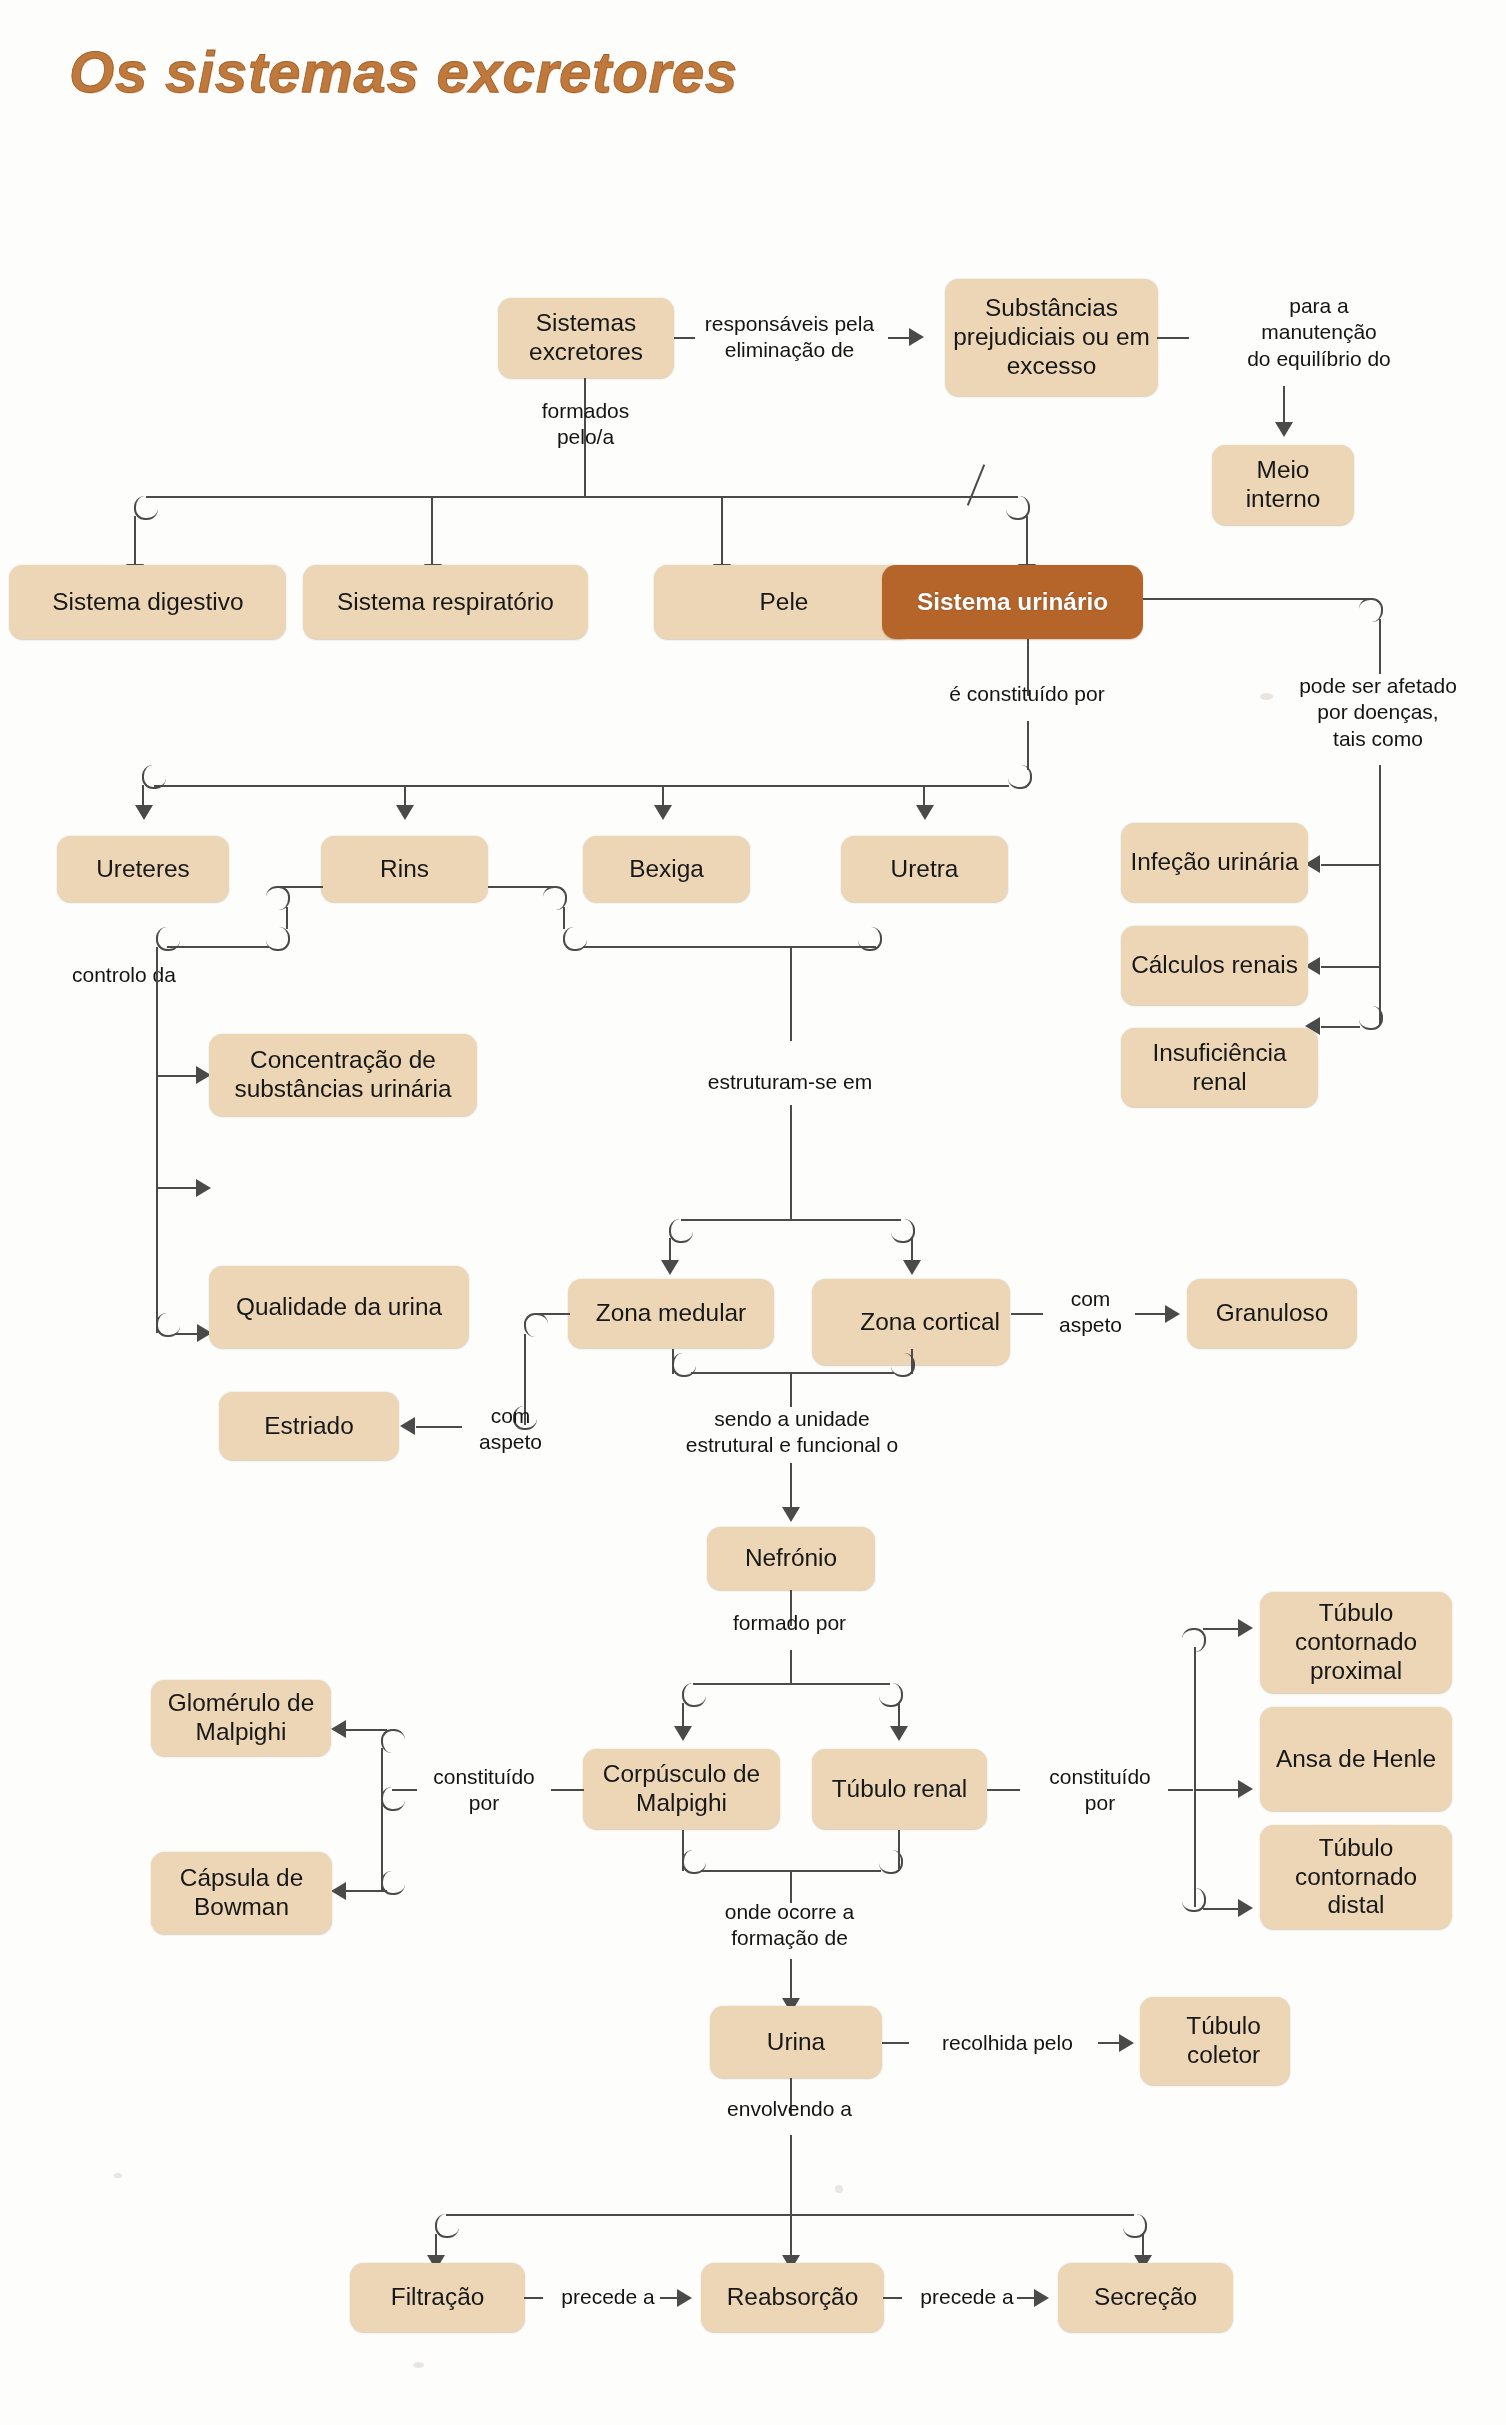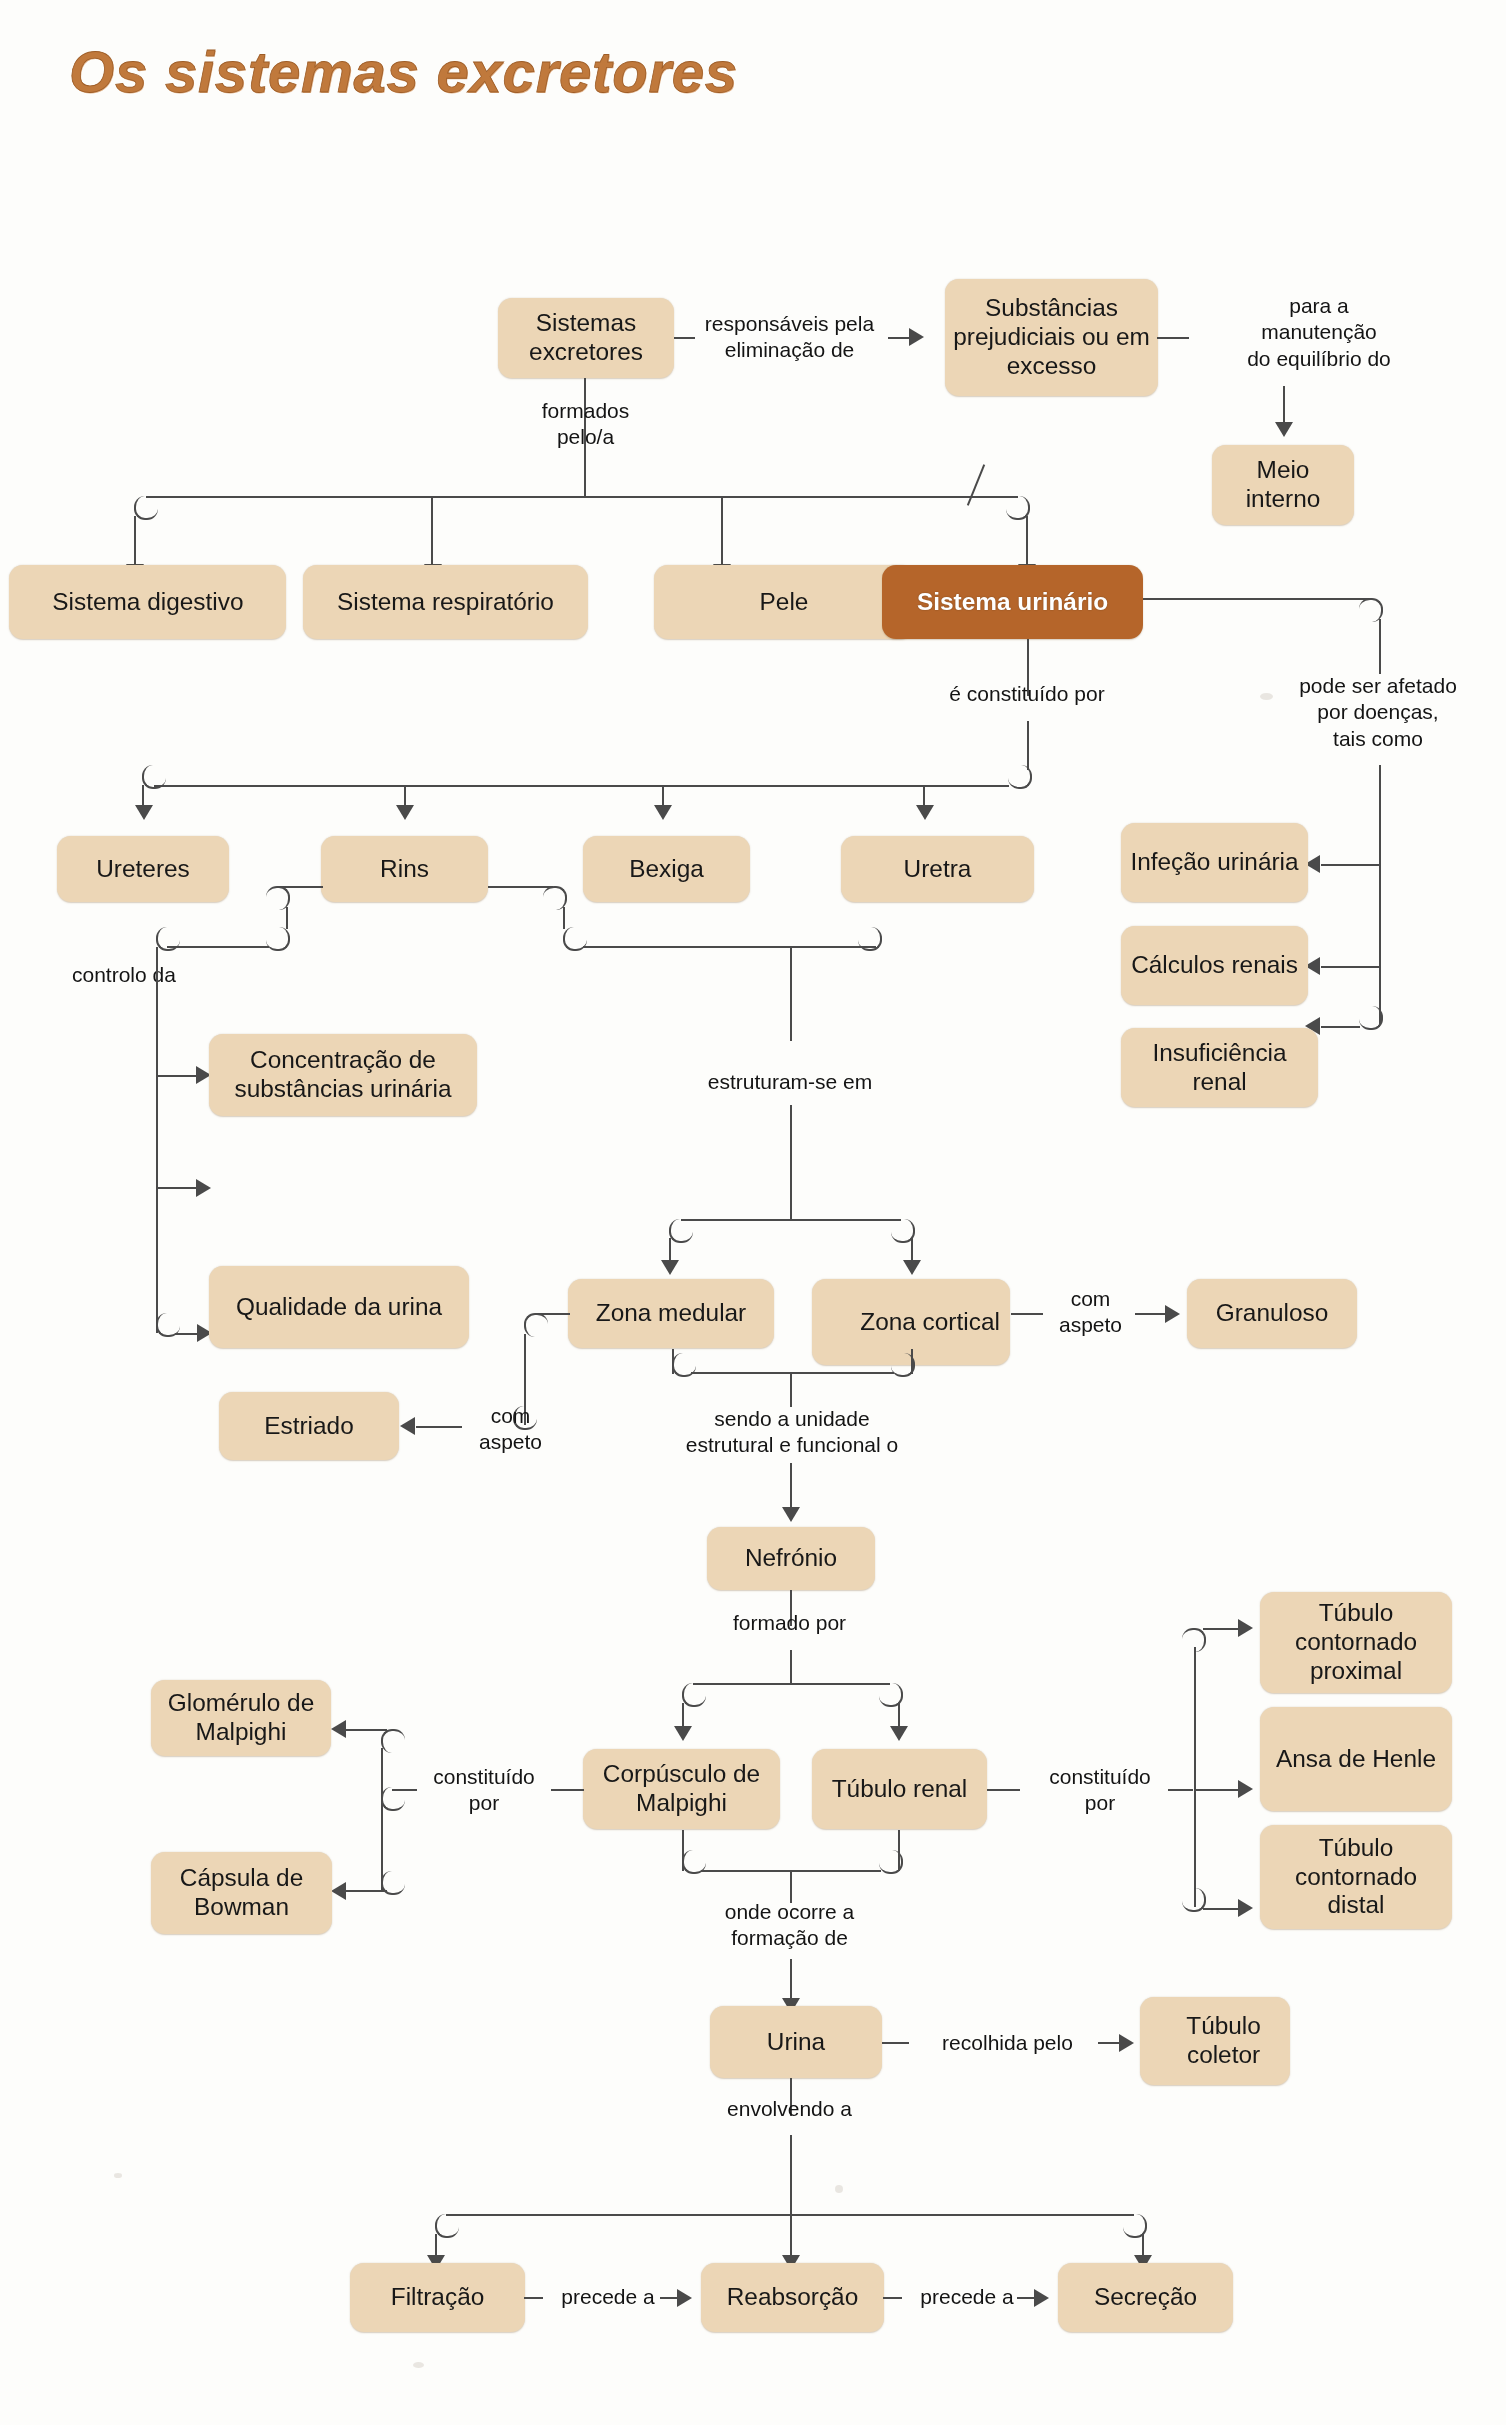--- a/index.html
+++ b/index.html
@@ -173,21 +173,21 @@
 
   <div class="ln v" style="left:662px;top:786px;height:19.7px;"></div>
   <div class="ah down" style="left:654px;top:805px;"></div>
 
   <div class="ln v" style="left:923px;top:786px;height:19.7px;"></div>
   <div class="ah down" style="left:916px;top:805px;"></div>
 
   <div class="node" style="left:57px;top:836px;width:172px;height:66px;">Ureteres</div>
   <div class="node" style="left:321px;top:836px;width:167px;height:66px;">Rins</div>
   <div class="node" style="left:583px;top:836px;width:167px;height:66px;">Bexiga</div>
-  <div class="node" style="left:841px;top:836px;width:193px;height:66px;">Uretra</div>
+  <div class="node" style="left:841px;top:836px;width:167px;height:66px;">Uretra</div>
 
   <div class="ln h" style="left:1143px;top:598px;width:227px;"></div>
   <div class="el tr" style="left:1359px;top:598px;width:22px;height:22px;"></div>
   <div class="ln v" style="left:1379px;top:619px;height:55px;"></div>
   <div class="cap" style="left:1252px;top:673px;width:252px;">pode ser afetado
 por doenças,
 tais como</div>
   <div class="ln v" style="left:1379px;top:765px;height:260px;"></div>
 
   <div class="ln h" style="left:1321px;top:864px;width:59px;"></div>

